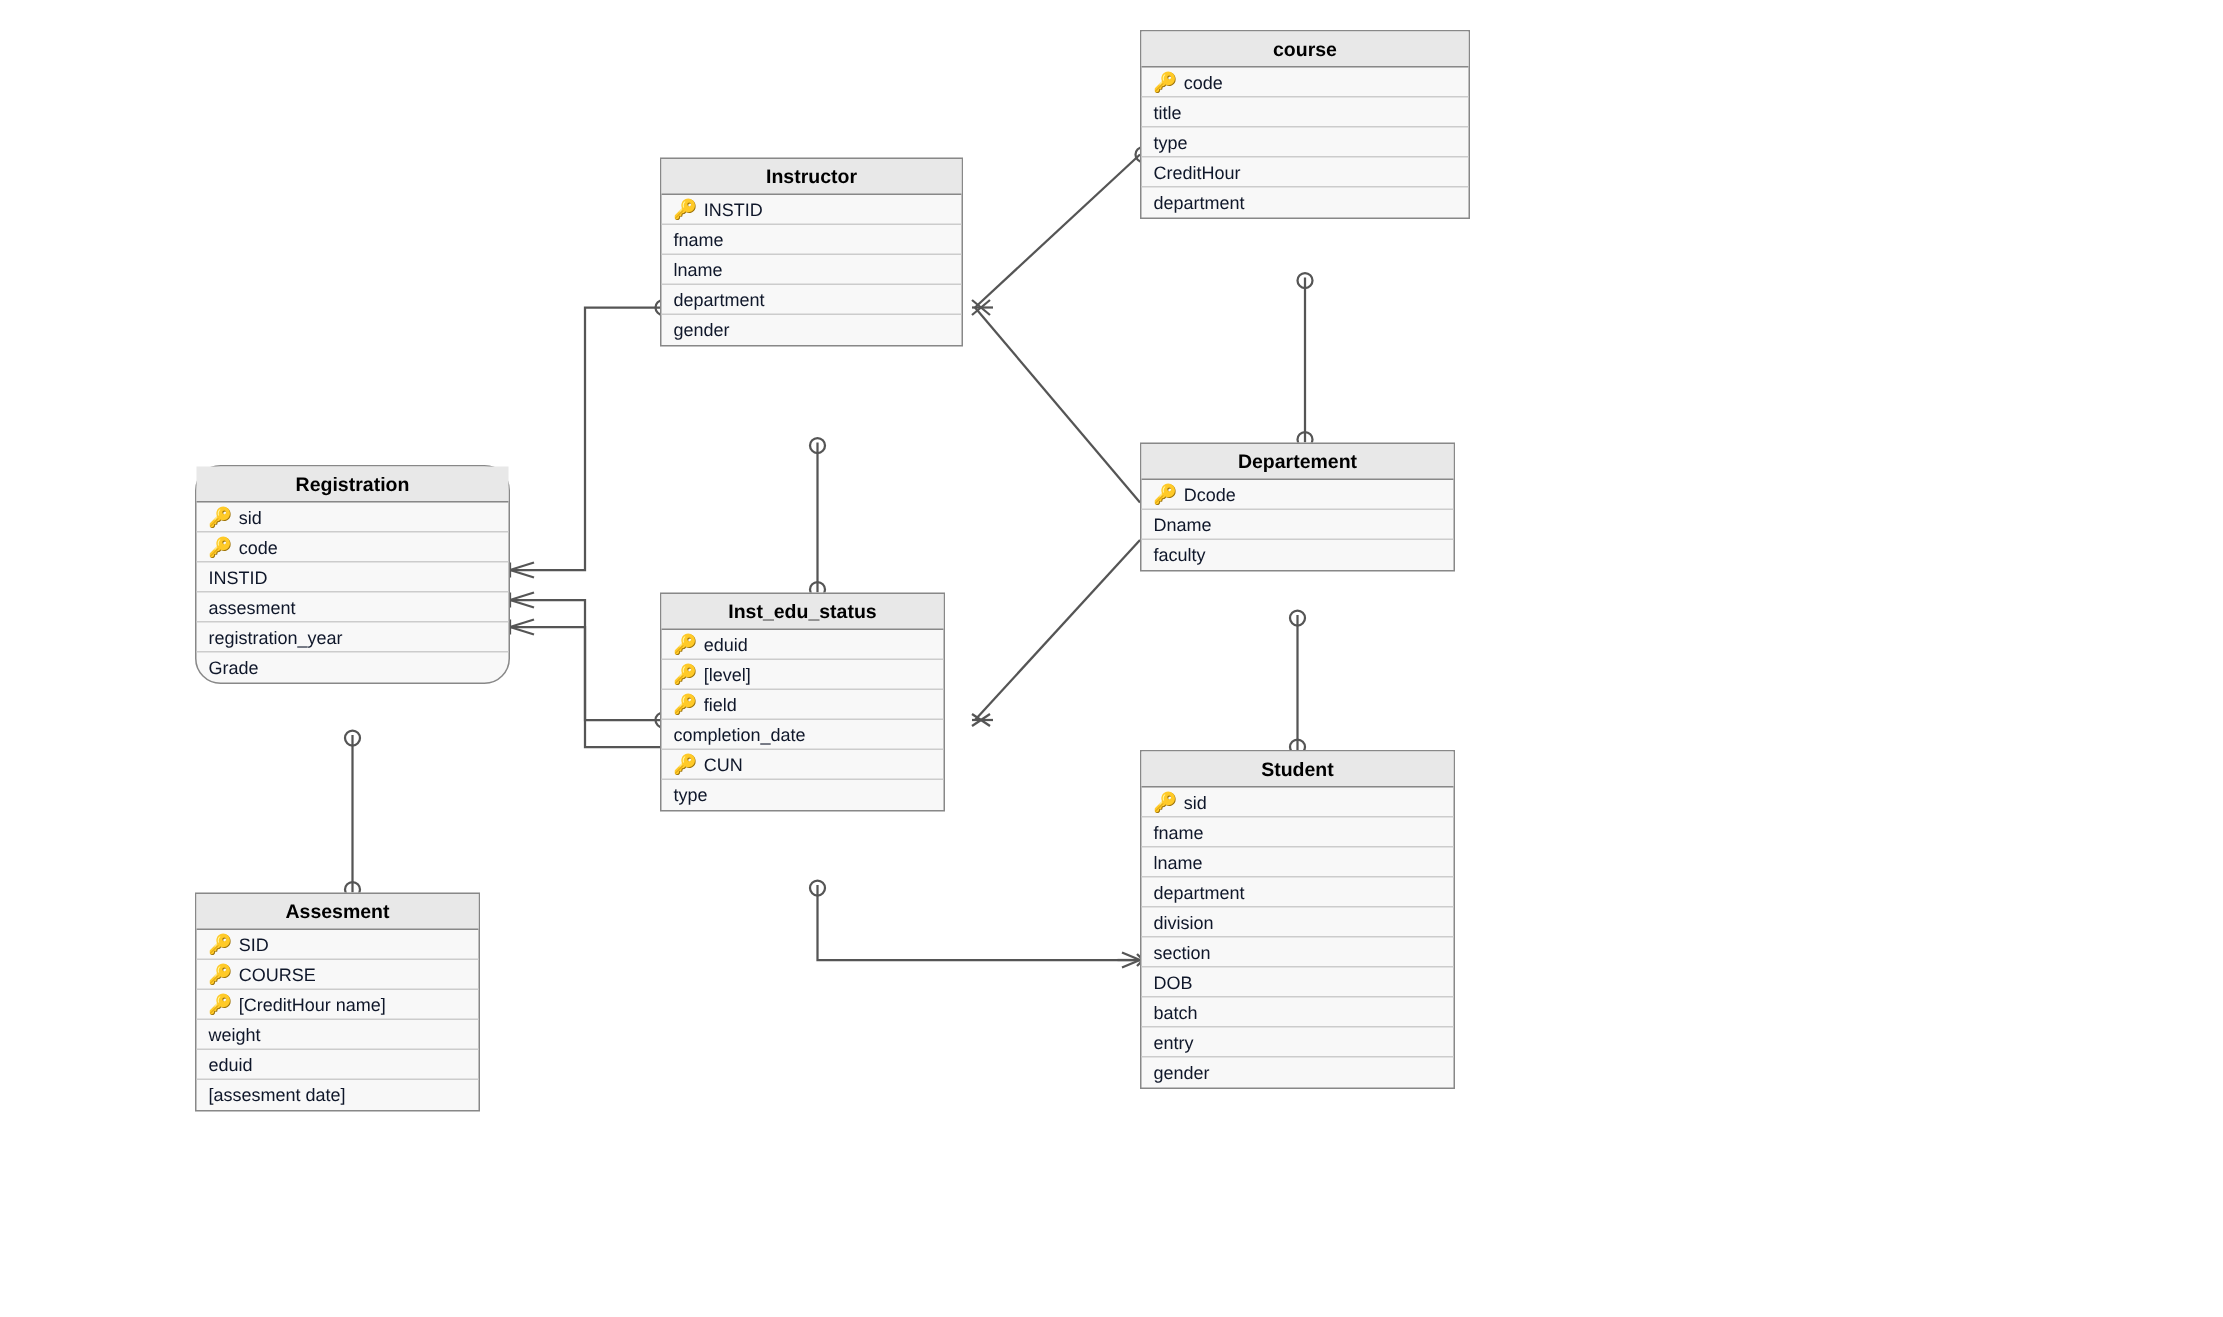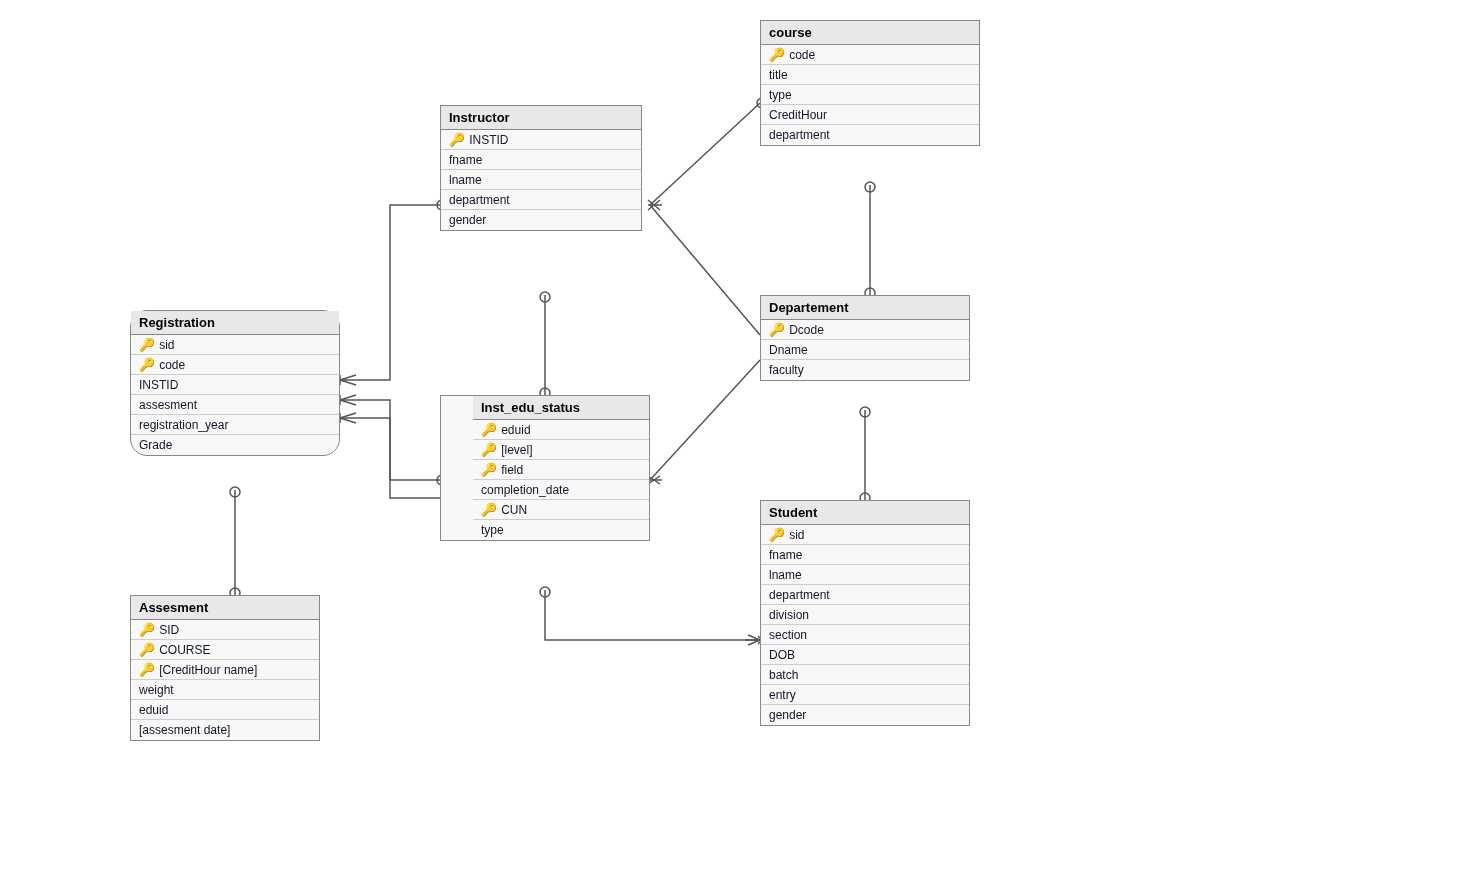--- a/index.html
+++ b/index.html
@@ -9,20 +9,21 @@
       font-size: 12px;
       overflow: auto;
       width: 1482px;
       height: 878px;
       position: relative;
     }
     .canvas {
       position: relative;
       width: 1482px;
       height: 878px;
+      text-align: center;
     }
     .entity {
       position: absolute;
       border: 1.5px solid #888;
       background: #f8f8f8;
       min-width: 180px;
     }
     .entity-header {
       background: #e8e8e8;
       border-bottom: 1.5px solid #888;
@@ -225,21 +226,21 @@
       </div>
       <div class="field-row">
         <span class="field-name">registration_year</span>
       </div>
       <div class="field-row">
         <span class="field-name">Grade</span>
       </div>
     </div>
   </div>
 
-  <div class="entity" style="left:440px; top:395px; width:210px;padding-left:32px;">
+  <div class="entity" style="left:440px; top:395px; width:190px;">
     <div class="entity-header">
       <span>Inst_edu_status</span>
     </div>
     <div class="entity-fields">
       <div class="field-row">
         <span class="field-key">🔑</span>
         <span class="field-name">eduid</span>
       </div>
       <div class="field-row">
         <span class="field-key">🔑</span>

